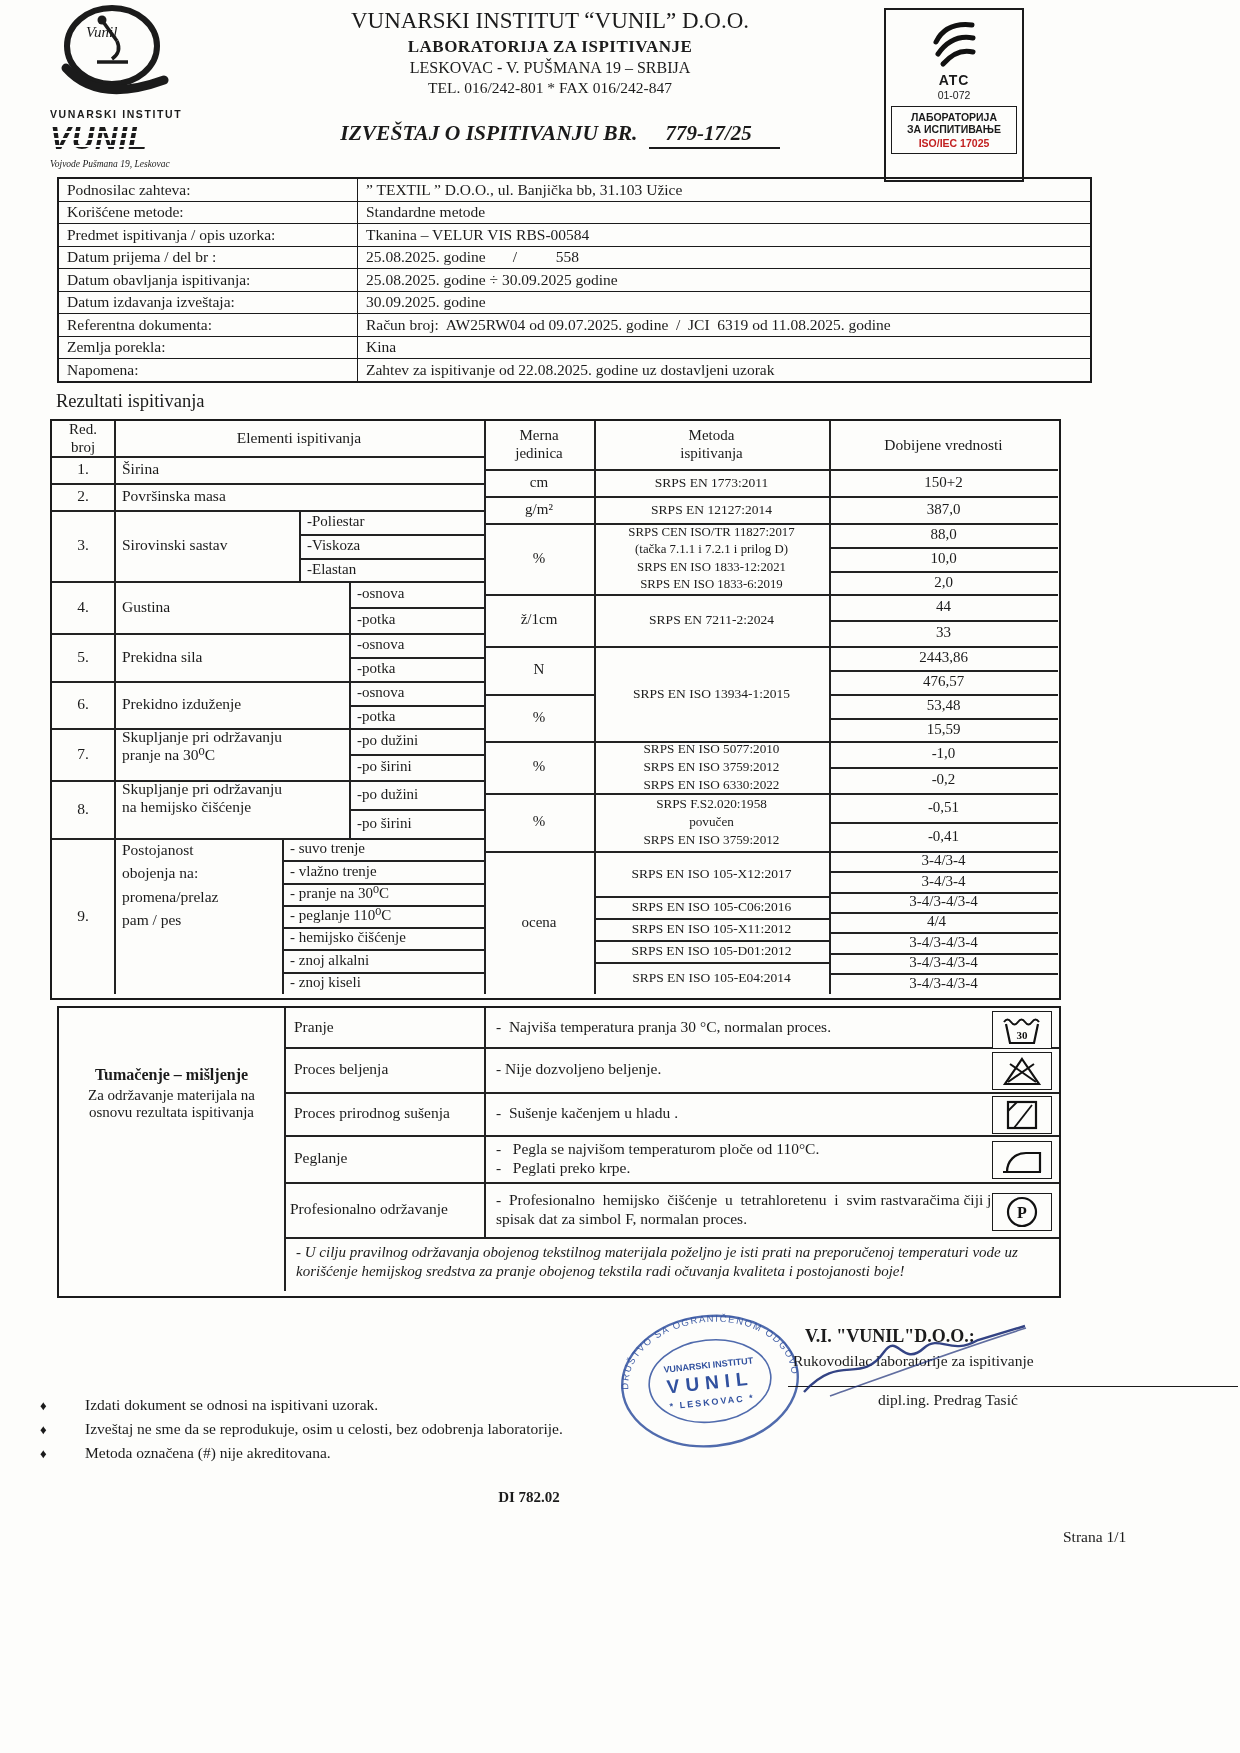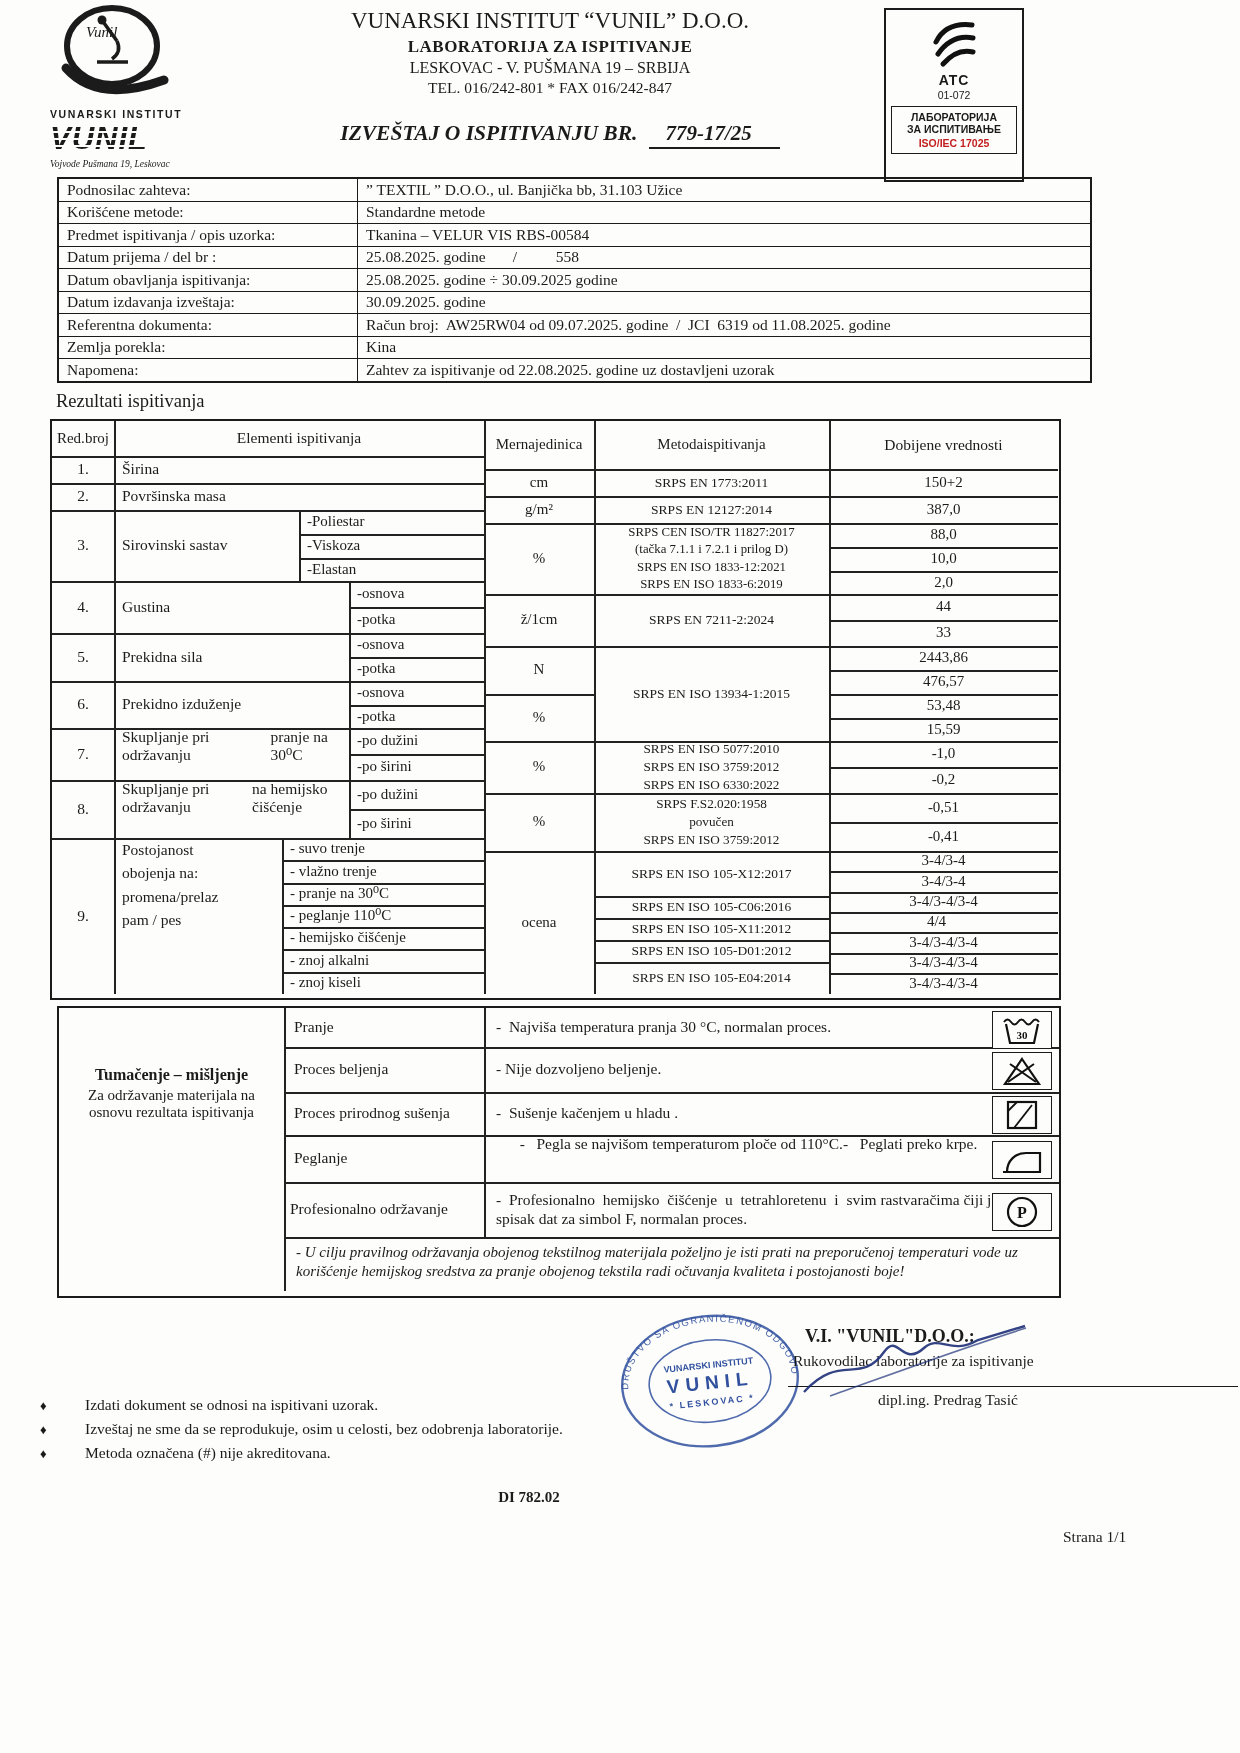--- a/index.html
+++ b/index.html
@@ -6,21 +6,21 @@
   .page{position:relative;width:1240px;height:1753px;margin:0 auto;background:#fdfdfb;
         font-family:"Liberation Serif","DejaVu Serif",serif;color:#1b1b1b;overflow:hidden}
   .abs{position:absolute}
   .sans{font-family:"Liberation Sans","DejaVu Sans",sans-serif}
   .vl,.hl{position:absolute;background:#222}
   .vl{width:1.6px}
   .hl{height:1.6px}
   .cell{position:absolute;display:flex;align-items:center;justify-content:center;
         text-align:center;font-size:15px;line-height:1.18}
   .cl{justify-content:flex-start;text-align:left;padding-left:8px}
-  .ccol{flex-direction:row}
+  .ccol{flex-direction:column}
   .ccol.cl{align-items:flex-start}
   .c155{font-size:15.5px}
   .rh{font-size:15px}
   .m{font-size:13.5px}
   .mlines{font-size:12.8px;line-height:1.34}
   .u{font-size:15px}
   .rtable{position:absolute;left:50px;top:419px;width:1007px;height:577px;border:2px solid #1b1b1b}
   .itable{position:absolute;left:57px;top:177px;border-collapse:collapse;border:2px solid #1b1b1b}
   .itable td{border:1.5px solid #1b1b1b;height:21.5px;padding:0 8px;font-size:15.5px;vertical-align:middle}
   .il{width:282px}

